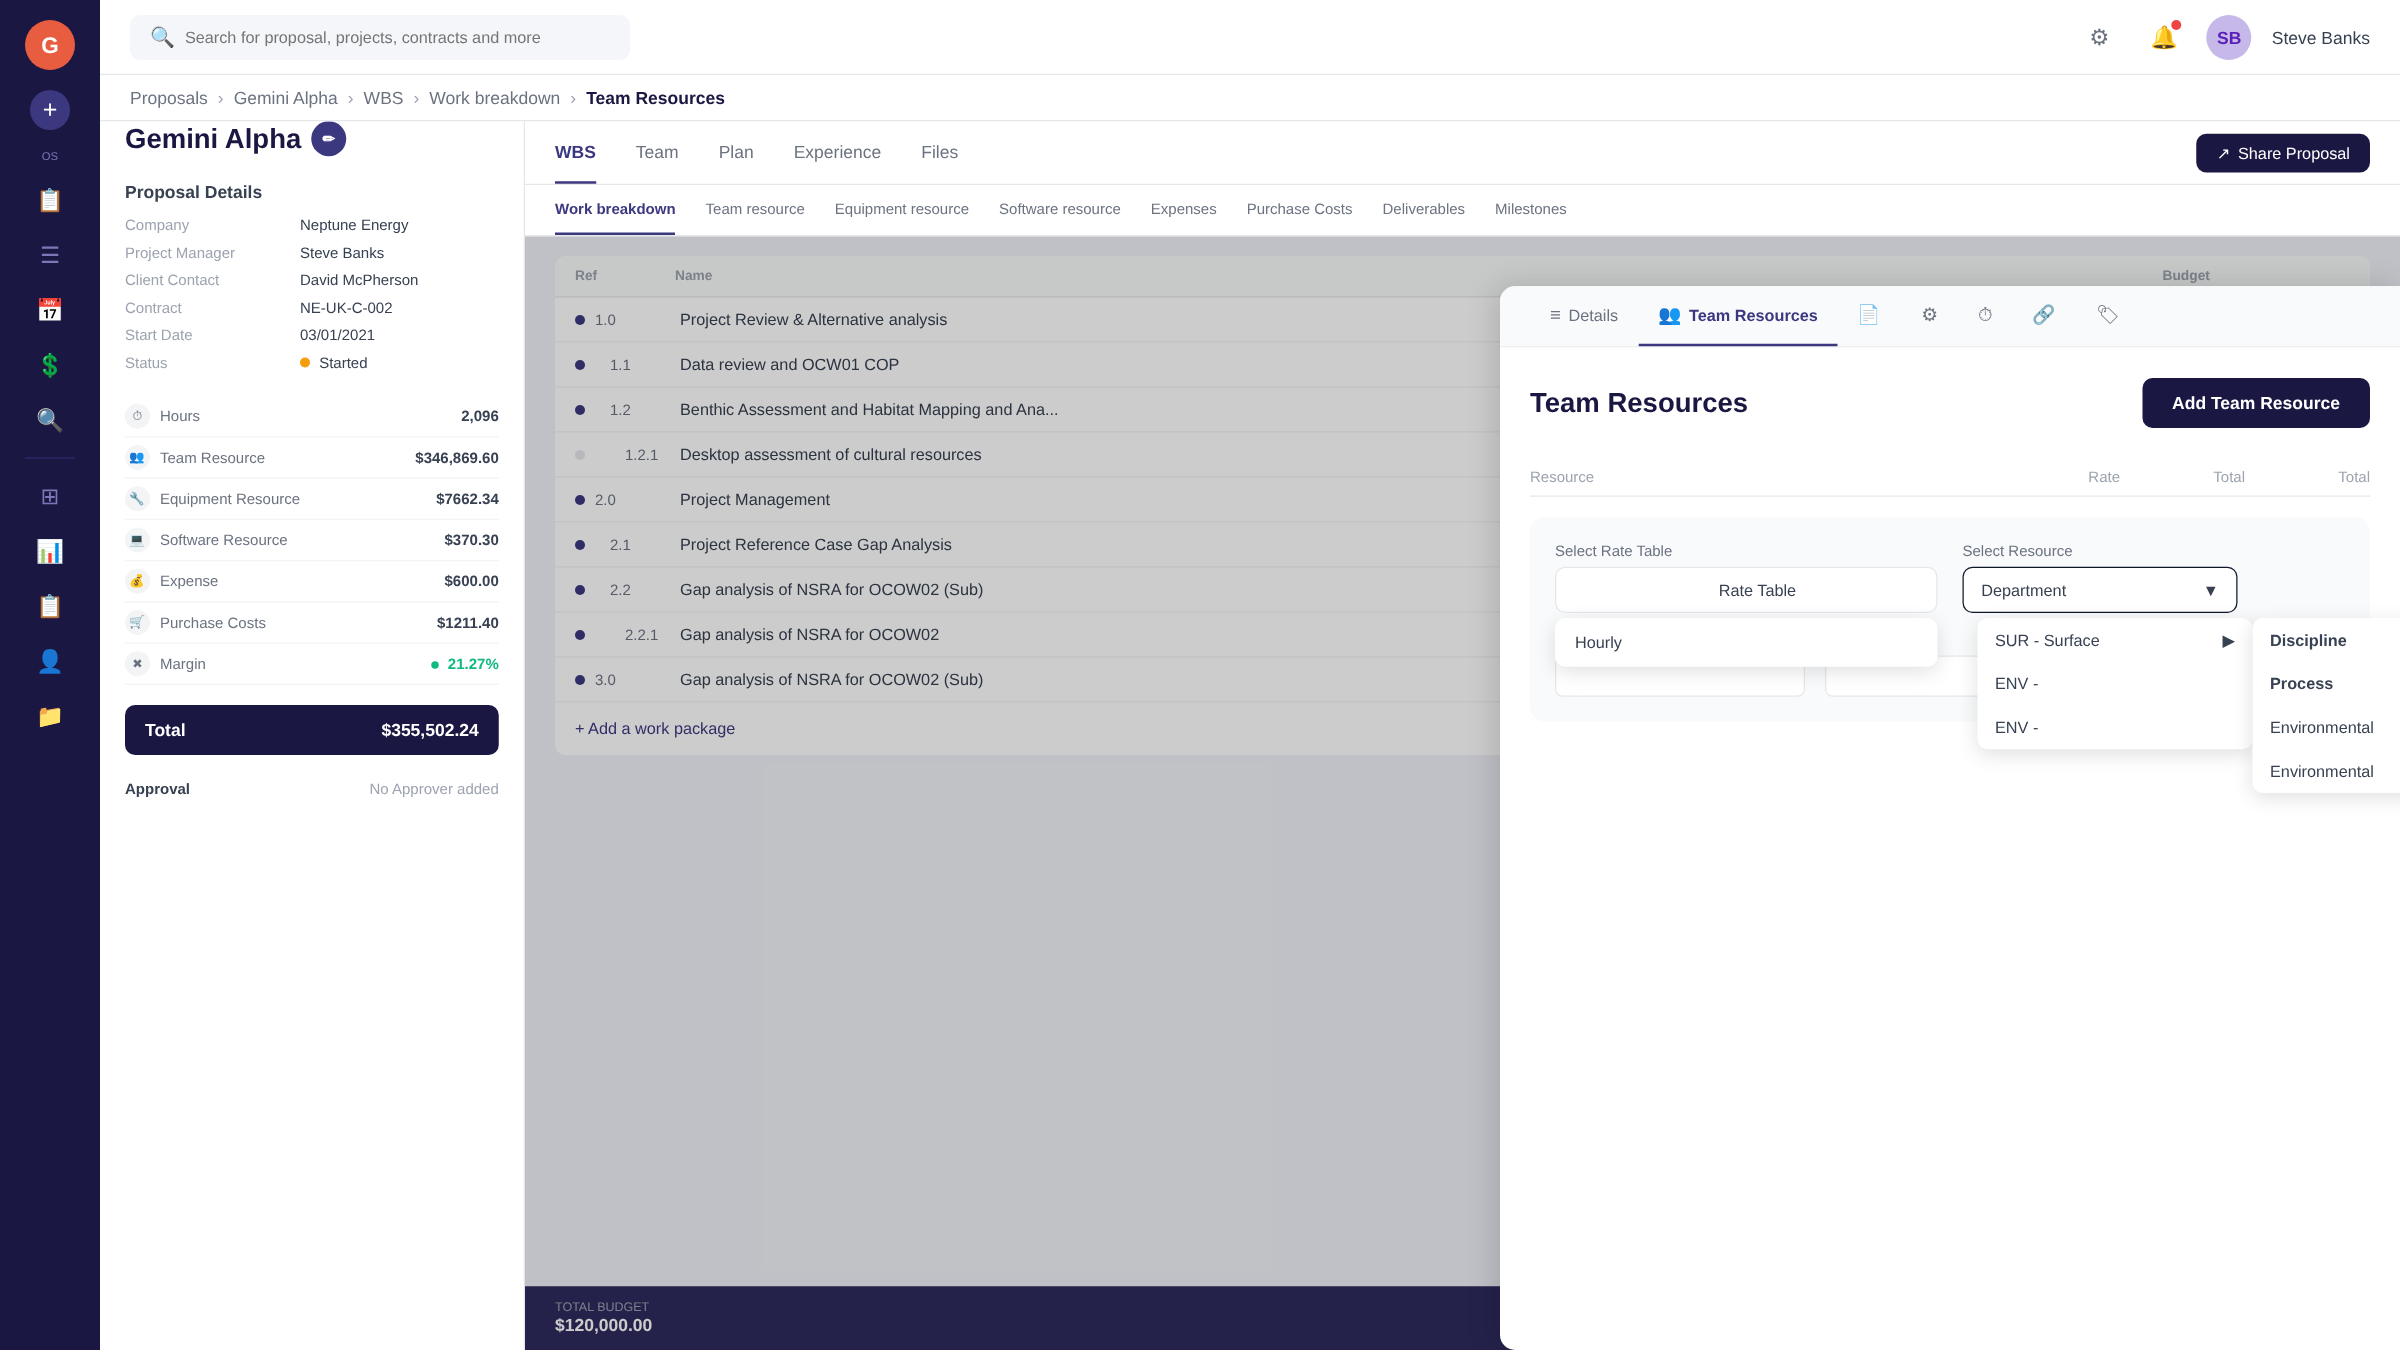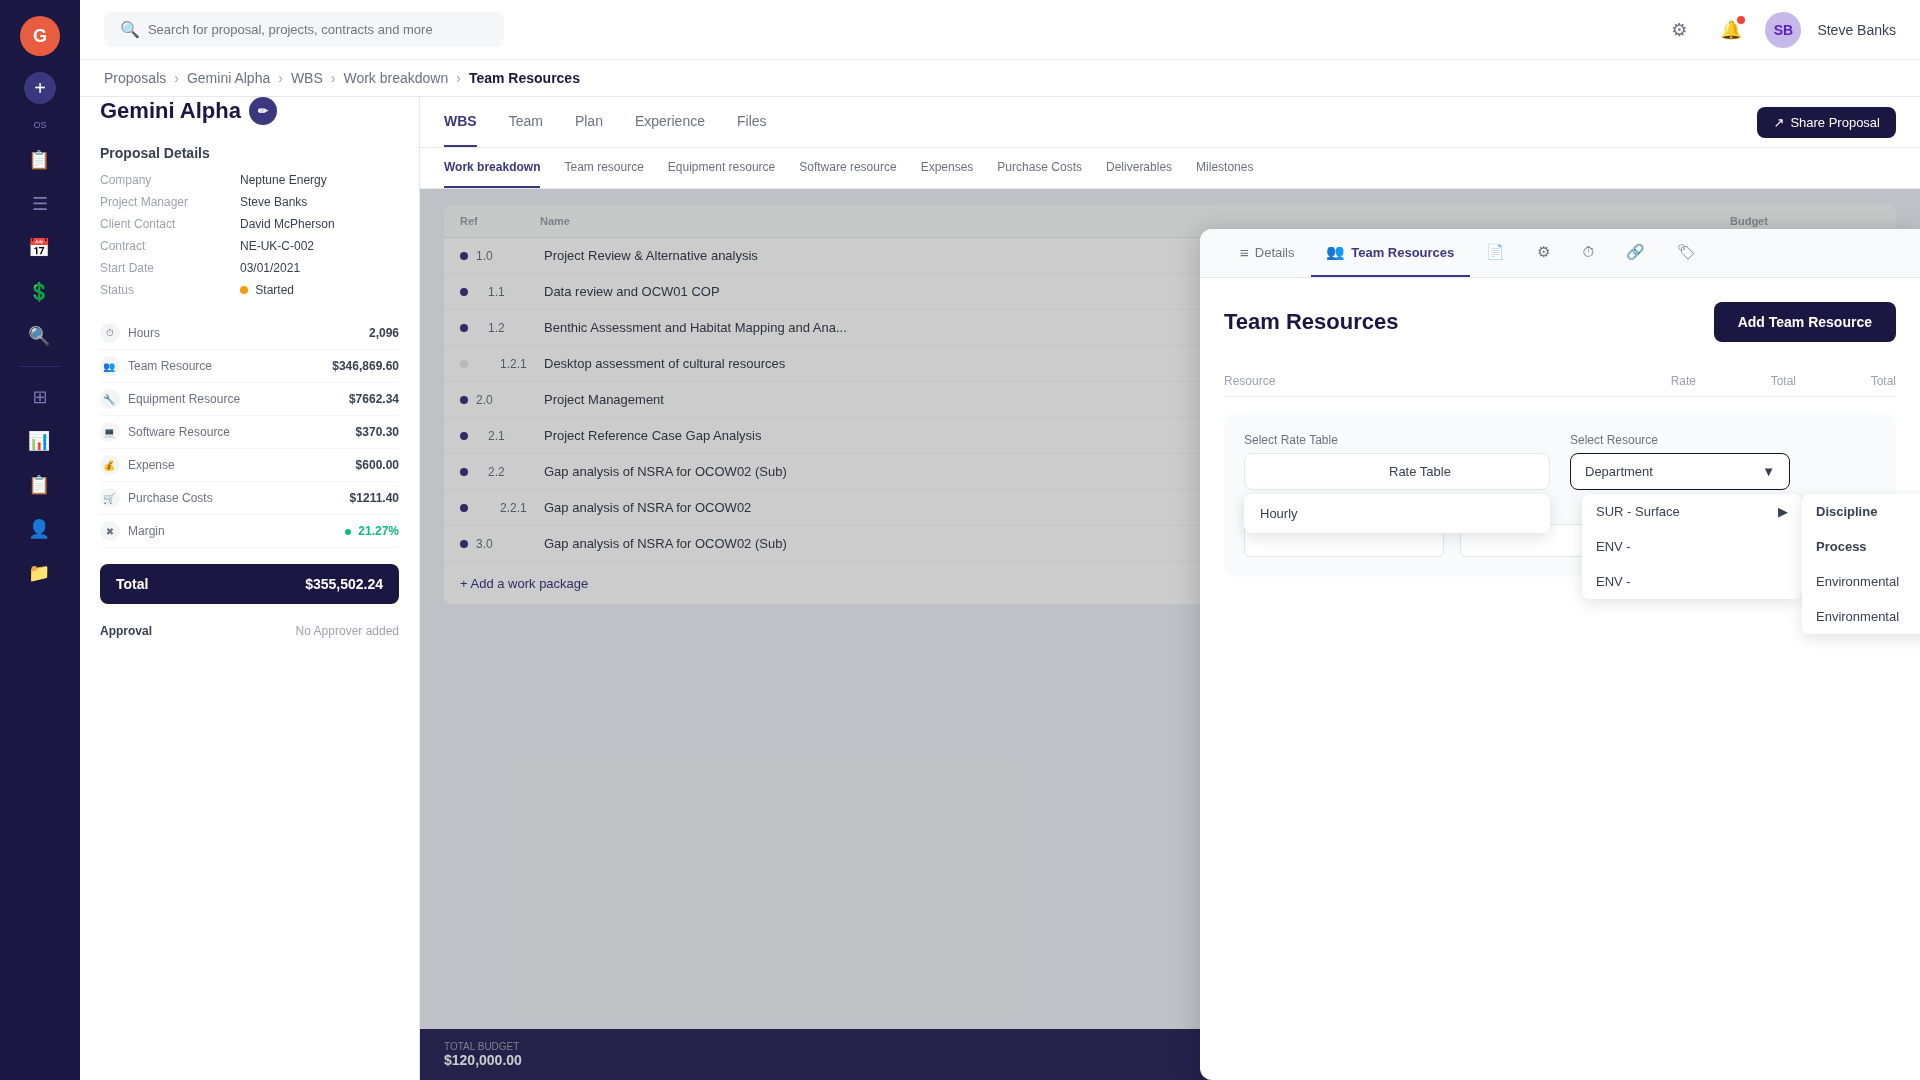--- a/index.html
+++ b/index.html
@@ -552,21 +552,21 @@
     }
     .selector-label {
       font-size: 12px;
       color: #6b7280;
       margin-bottom: 6px;
     }
     .selector-box {
       background: white;
       border: 1px solid #e5e7eb;
       border-radius: 8px;
-      padding: 10px 16px;
+      padding: 10px 2px;
       display: flex;
       align-items: center;
       justify-content: space-between;
       font-size: 13px;
       color: #374151;
       cursor: pointer;
       position: relative;
     }
     .rate-inputs {
       display: grid;

